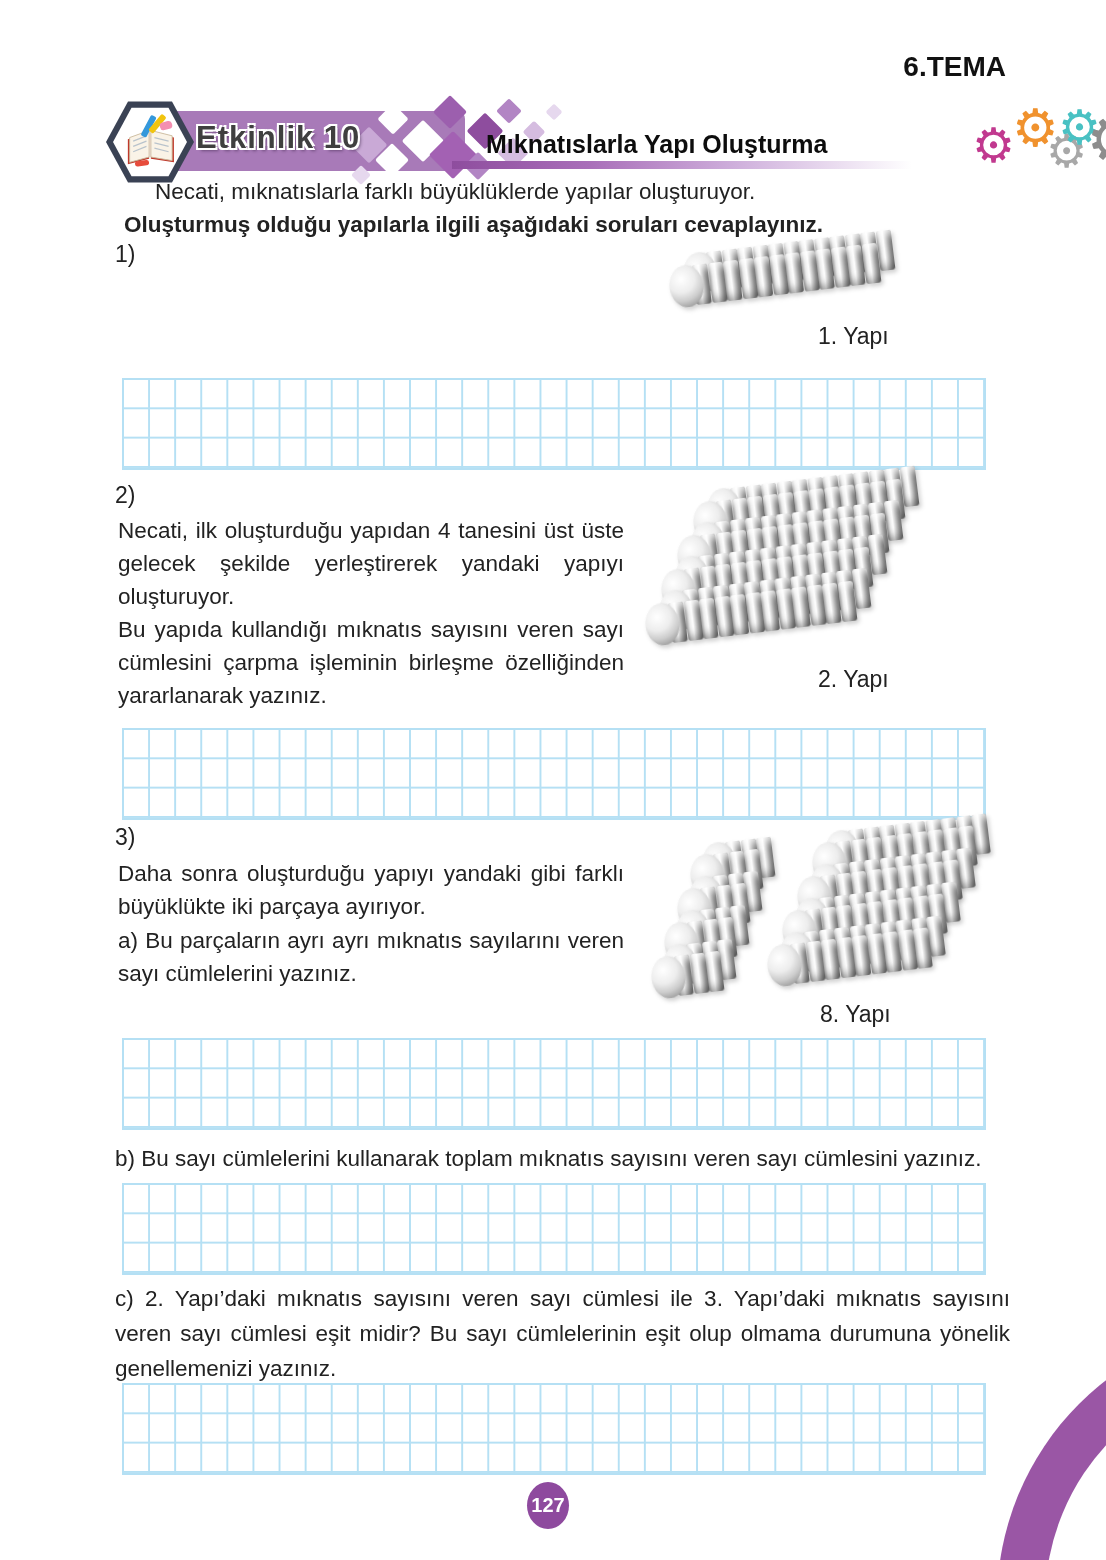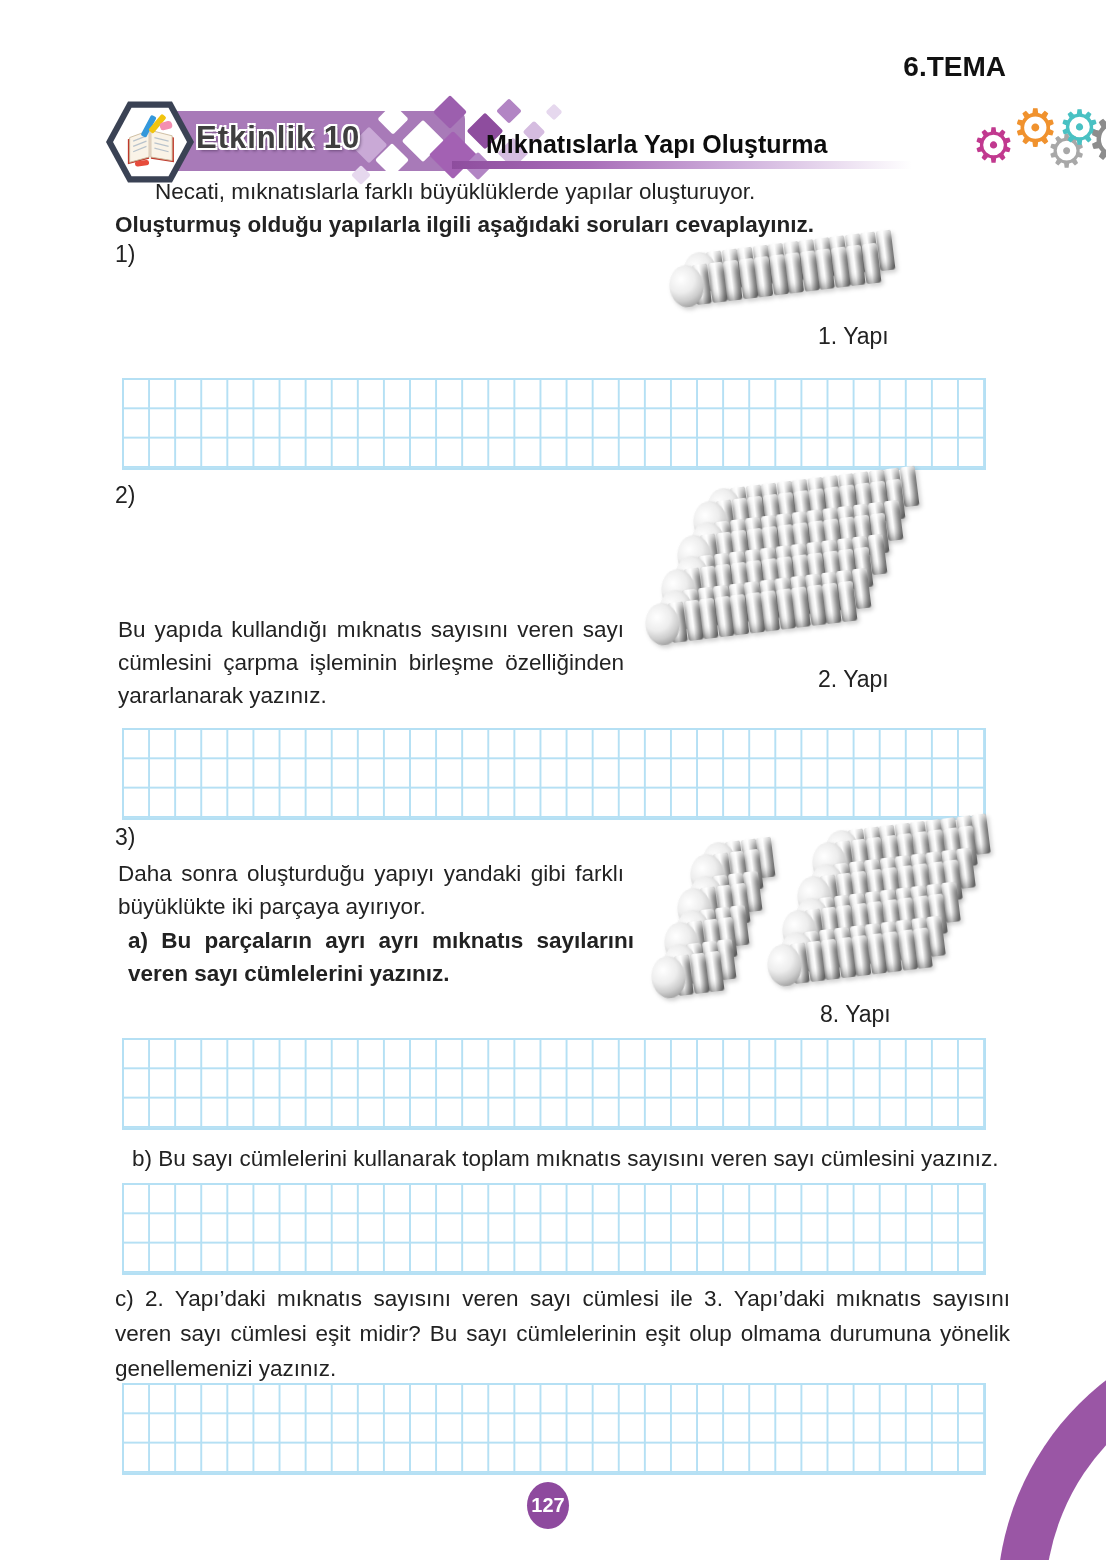--- a/index.html
+++ b/index.html
@@ -103,21 +103,21 @@
 
   <div>
     <span class="gear" style="left:972px;top:122px;font-size:48px;color:#c1398f;">⚙</span>
     <span class="gear" style="left:1012px;top:102px;font-size:52px;color:#f0922e;">⚙</span>
     <span class="gear" style="left:1046px;top:128px;font-size:46px;color:#a8a8a8;">⚙</span>
     <span class="gear" style="left:1058px;top:104px;font-size:48px;color:#49c1c3;">⚙</span>
     <span class="gear" style="left:1086px;top:108px;font-size:64px;color:#8d8d8d;">⚙</span>
   </div>
 
   <div class="t" style="left:115px;top:175px;margin-left:40px;">Necati, mıknatıslarla farklı büyüklüklerde yapılar oluşturuyor.</div>
-  <div class="t bold" style="left:115px;top:208px;">Oluşturmuş olduğu yapılarla ilgili aşağıdaki soruları cevaplayınız.</div>
+  <div class="t bold" style="left:124px;top:208px;">Oluşturmuş olduğu yapılarla ilgili aşağıdaki soruları cevaplayınız.</div>
 
   <div class="qnum" style="left:115px;top:241px;">1)</div>
   <div class="magnet-block" style="left: 670px; top: 252px;">
       <div class="rod" style="left: 14px; top: 0px; transform: rotate(-7deg);">
         <span class="cap"></span>
         <span class="disc"></span>
         <span class="disc"></span>
         <span class="disc"></span>
         <span class="disc"></span>
         <span class="disc"></span>
@@ -142,20 +142,21 @@
         <span class="disc"></span>
         <span class="disc"></span>
         <span class="disc"></span>
         <span class="disc"></span>
       </div>
     </div>
   <div class="yapi-label" style="left:818px;top:323px;">1. Yapı</div>
   <div class="answer-grid" style="top:378px;"></div>
 
   <div class="qnum" style="left:115px;top:482px;">2)</div>
+  <div class="t just" style="left:118px;top:514px;width:506px;">Necati, ilk oluşturduğu yapıdan 4 tanesini üst üste gelecek şekilde yerleştirerek yandaki yapıyı oluşturuyor.</div>
   <div class="t just" style="left:118px;top:613px;width:506px;">Bu yapıda kullandığı mıknatıs sayısını veren sayı cümlesini çarpma işleminin birleşme özelliğinden yararlanarak yazınız.</div>
   <div class="magnet-block" style="left: 646px; top: 488px;">
       <div class="rod" style="left: 62px; top: 0px; transform: rotate(-7deg);">
         <span class="cap"></span>
         <span class="disc"></span>
         <span class="disc"></span>
         <span class="disc"></span>
         <span class="disc"></span>
         <span class="disc"></span>
         <span class="disc"></span>
@@ -270,21 +271,21 @@
         <span class="disc"></span>
         <span class="disc"></span>
         <span class="disc"></span>
       </div>
     </div>
   <div class="yapi-label" style="left:818px;top:666px;">2. Yapı</div>
   <div class="answer-grid" style="top:728px;"></div>
 
   <div class="qnum" style="left:115px;top:824px;">3)</div>
   <div class="t just" style="left:118px;top:857px;width:506px;">Daha sonra oluşturduğu yapıyı yandaki gibi farklı büyüklükte iki parçaya ayırıyor.</div>
-  <div class="t just" style="left:128px;top:924px;width:506px;font-weight:bold;">a) Bu parçaların ayrı ayrı mıknatıs sayılarını veren sayı cümlelerini yazınız.</div>
+  <div class="t just" style="left:118px;top:924px;width:506px;">a) Bu parçaların ayrı ayrı mıknatıs sayılarını veren sayı cümlelerini yazınız.</div>
   <div class="magnet-block" style="left: 652px; top: 842px;">
       <div class="rod" style="left: 51px; top: 0px; transform: rotate(-7deg);">
         <span class="cap"></span>
         <span class="disc"></span>
         <span class="disc"></span>
         <span class="disc"></span>
       </div>
       <div class="rod" style="left: 39px; top: 12px; transform: rotate(-7deg);">
         <span class="cap"></span>
         <span class="disc"></span>
@@ -422,21 +423,21 @@
         <span class="disc"></span>
         <span class="disc"></span>
         <span class="disc"></span>
         <span class="disc"></span>
         <span class="disc"></span>
       </div>
     </div>
   <div class="yapi-label" style="left:820px;top:1001px;">8. Yapı</div>
   <div class="answer-grid" style="top:1038px;"></div>
 
-  <div class="t" style="left:115px;top:1142px;width:905px;margin-left:17px;">b) Bu sayı cümlelerini kullanarak toplam mıknatıs sayısını veren sayı cümlesini yazınız.</div>
+  <div class="t" style="left:115px;top:1142px;width:905px;">b) Bu sayı cümlelerini kullanarak toplam mıknatıs sayısını veren sayı cümlesini yazınız.</div>
   <div class="answer-grid" style="top:1183px;"></div>
 
   <div class="t just" style="left:115px;top:1281px;width:895px;line-height:35px;">c) 2. Yapı’daki mıknatıs sayısını veren sayı cümlesi ile 3. Yapı’daki mıknatıs sayısını veren sayı cümlesi eşit midir? Bu sayı cümlelerinin eşit olup olmama durumuna yönelik genellemenizi yazınız.</div>
   <div class="answer-grid" style="top:1383px;"></div>
 
   <div class="arc-outer"></div>
   <div class="arc-inner"></div>
   <div class="page-badge">127</div>
 
 </div>

